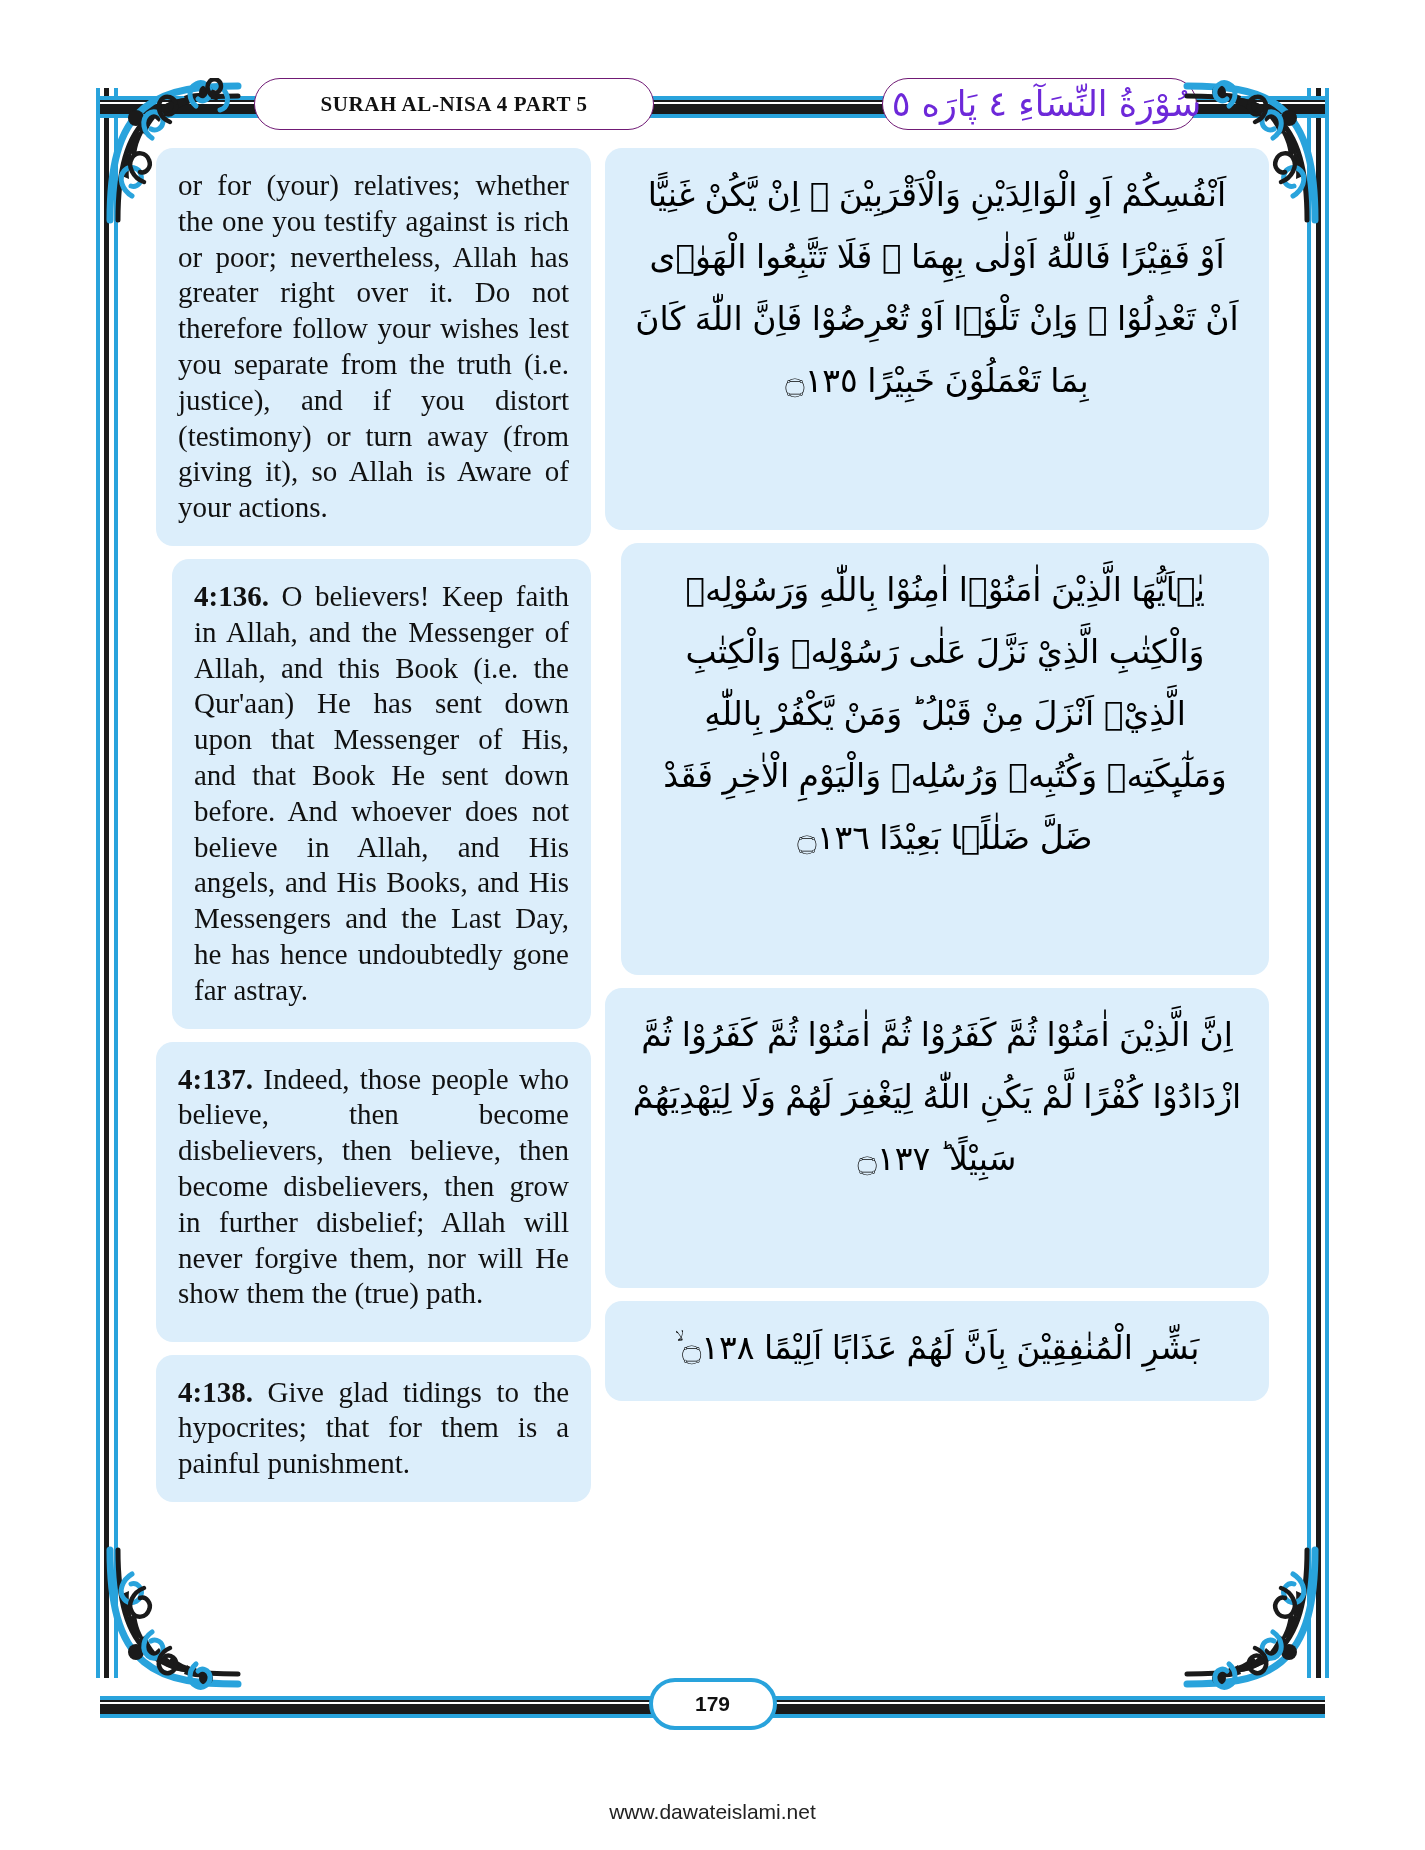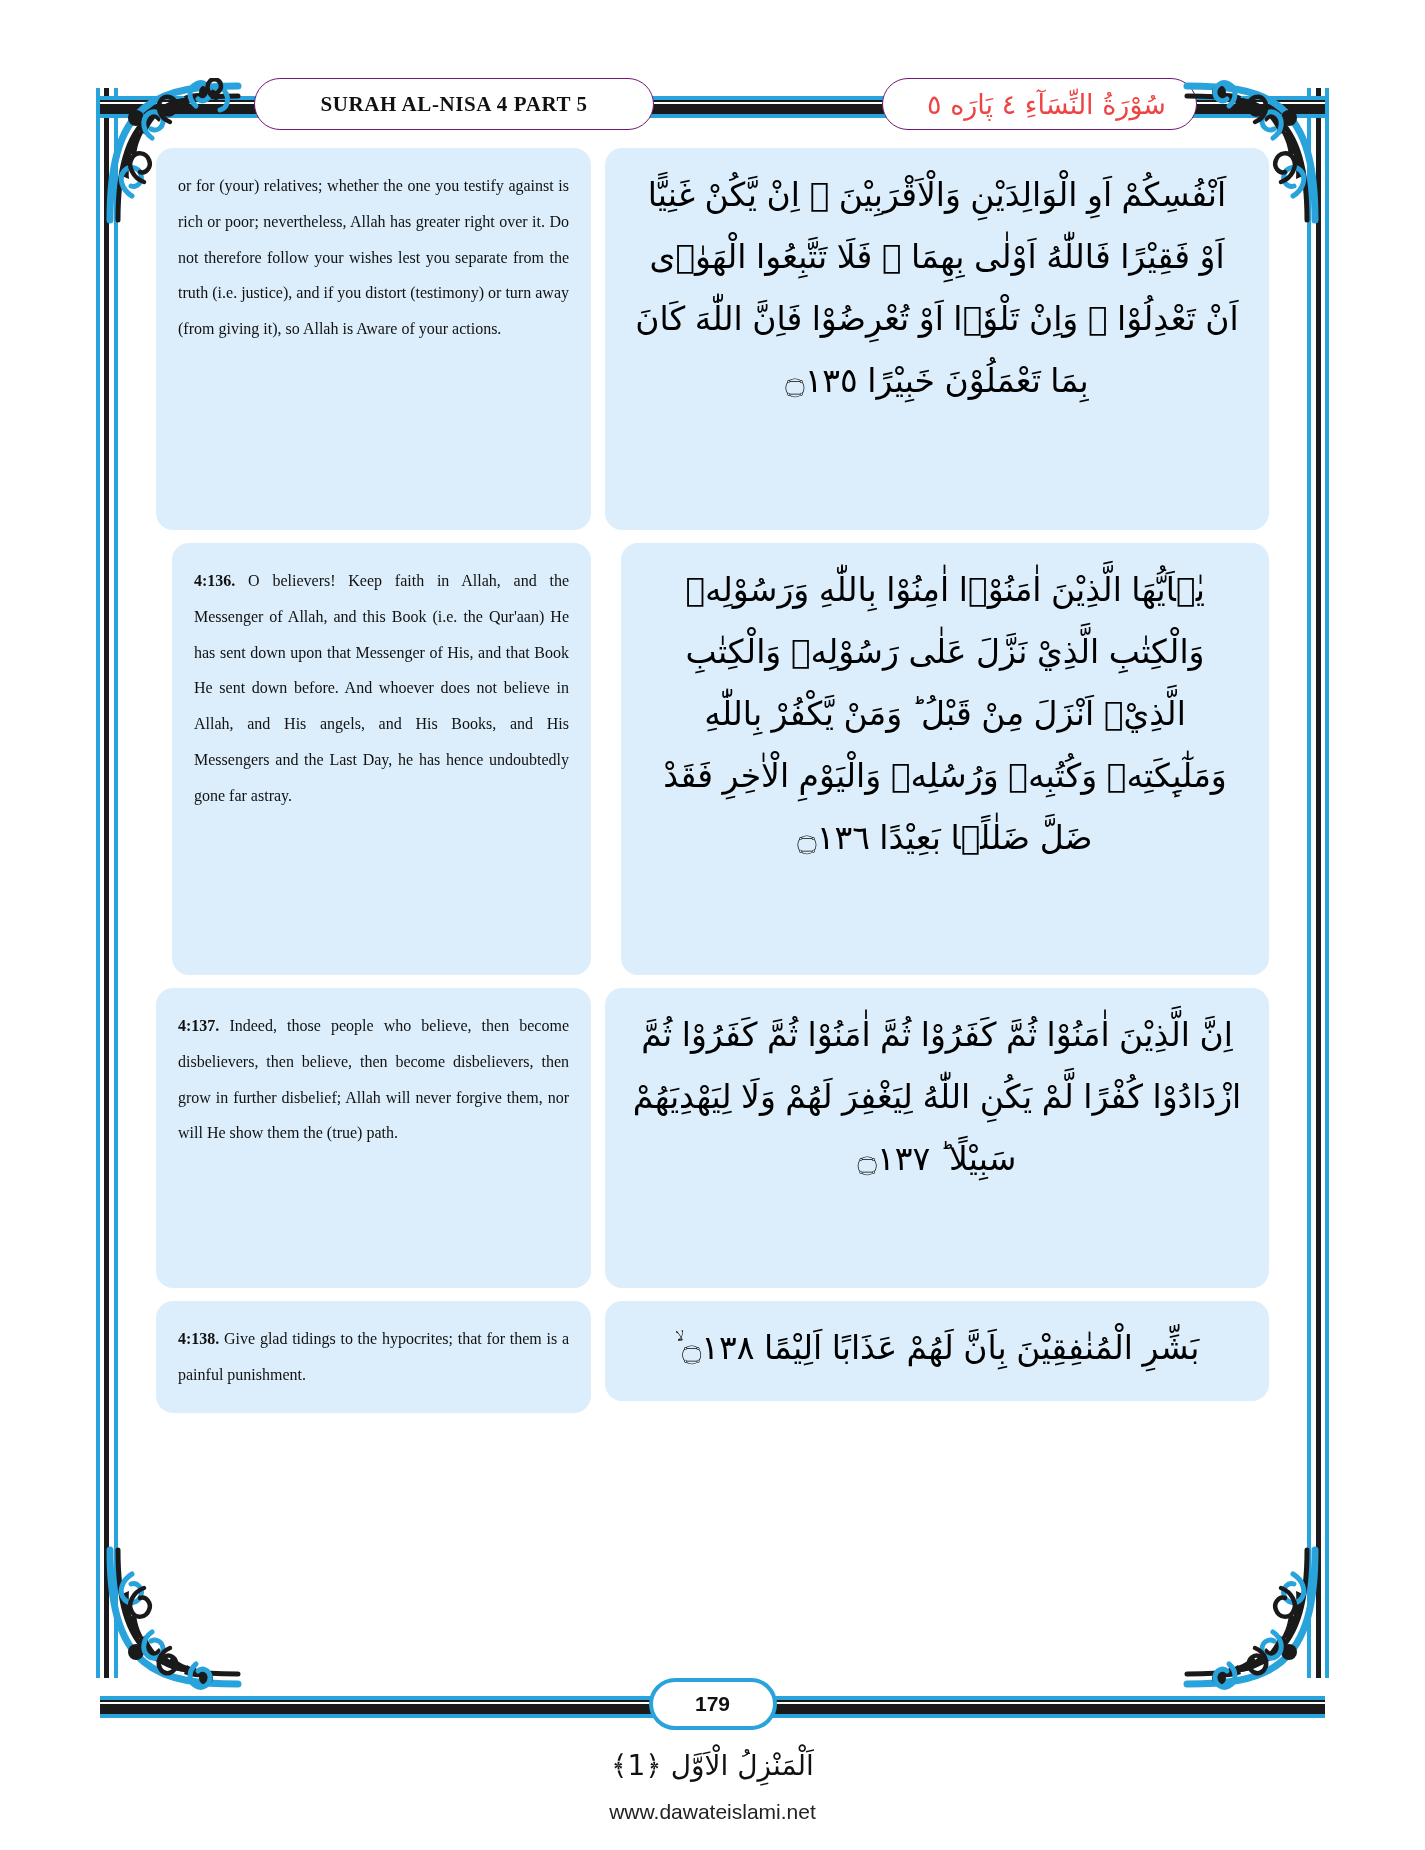--- a/index.html
+++ b/index.html
@@ -75,22 +75,22 @@
   .hdr-en{
     font-family:"Liberation Serif", serif;
     font-weight:bold;
     font-size:21px;
     letter-spacing:0.6px;
     color:#111111;
     white-space:nowrap;
   }
   .hdr-ar{
     font-family:"DejaVu Sans", sans-serif;
-    font-size:27px;
-    color:#ef4444;
+    font-size:35px;
+    color:#6d28d9;
     direction:rtl;
     white-space:nowrap;
     margin-left:14px;
   }
 
   
   .orn{position:absolute;width:150px;height:150px;z-index:4;pointer-events:none;}
   .orn-tl{left:92px;  top:78px;}
   .orn-tr{right:92px; top:78px;  transform:scaleX(-1);}
   .orn-bl{left:92px;  bottom:158px; transform:scaleY(-1);}
@@ -108,21 +108,21 @@
   .col-ar{ flex:1 1 auto; }
 
   .panel{
     background:#dceefb;
     border-radius:17px;
     box-sizing:border-box;
   }
   .panel-en{
     padding:20px 22px 20px 22px;
     font-family:"Liberation Serif", serif;
-    font-size:16px;
+    font-size:29px;
     line-height:35.8px;
     color:#111111;
     text-align:justify;
     text-align-last:left;
     -webkit-hyphens:none;hyphens:none;
   }
   .panel-en .vnum{ font-weight:bold; }
 
   .panel-ar{
     padding:16px 26px 18px 26px;
@@ -360,16 +360,15 @@
     </div>
   </div>
 
   <div class="footer">
     <div class="ftr-rule"></div>
     <div class="page-pill">
       <span class="page-num">179</span>
     </div>
   </div>
 
-  <div class="manzil">اَلْمَنْزِلُ الْاَوَّل ﴿1﴾</div>
   <div class="site">www.dawateislami.net</div>
 
 </div>
 
 </body></html>

